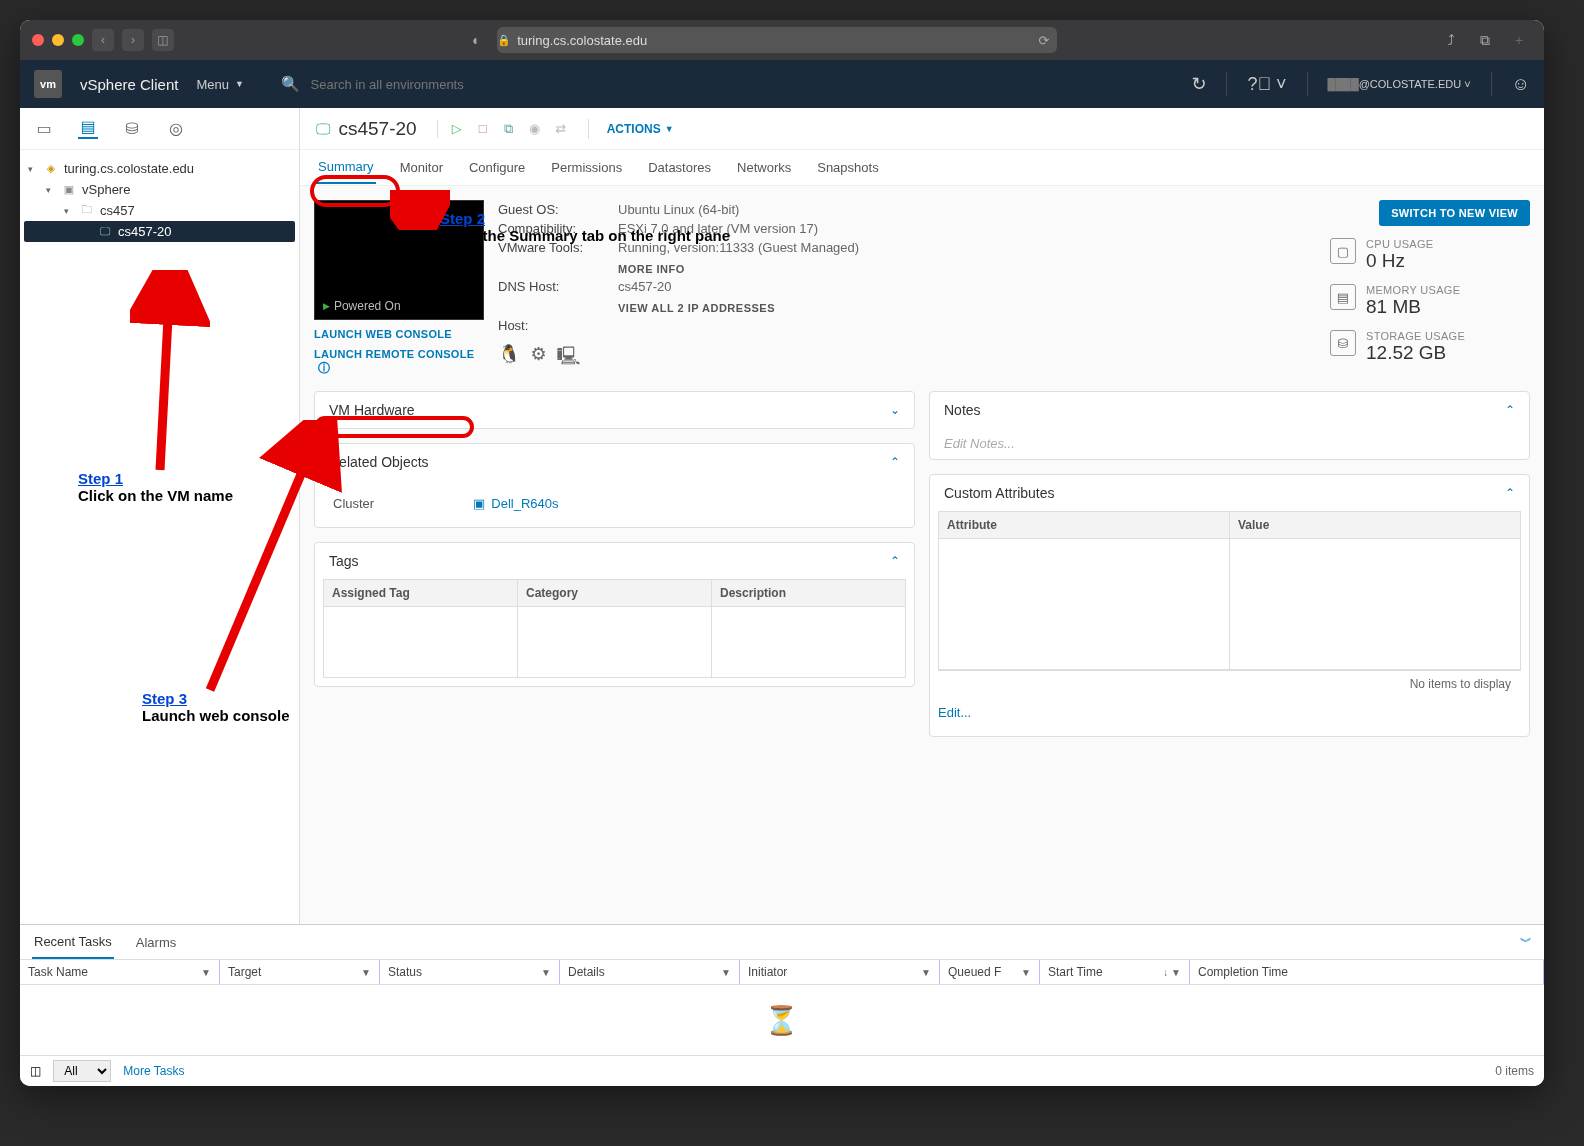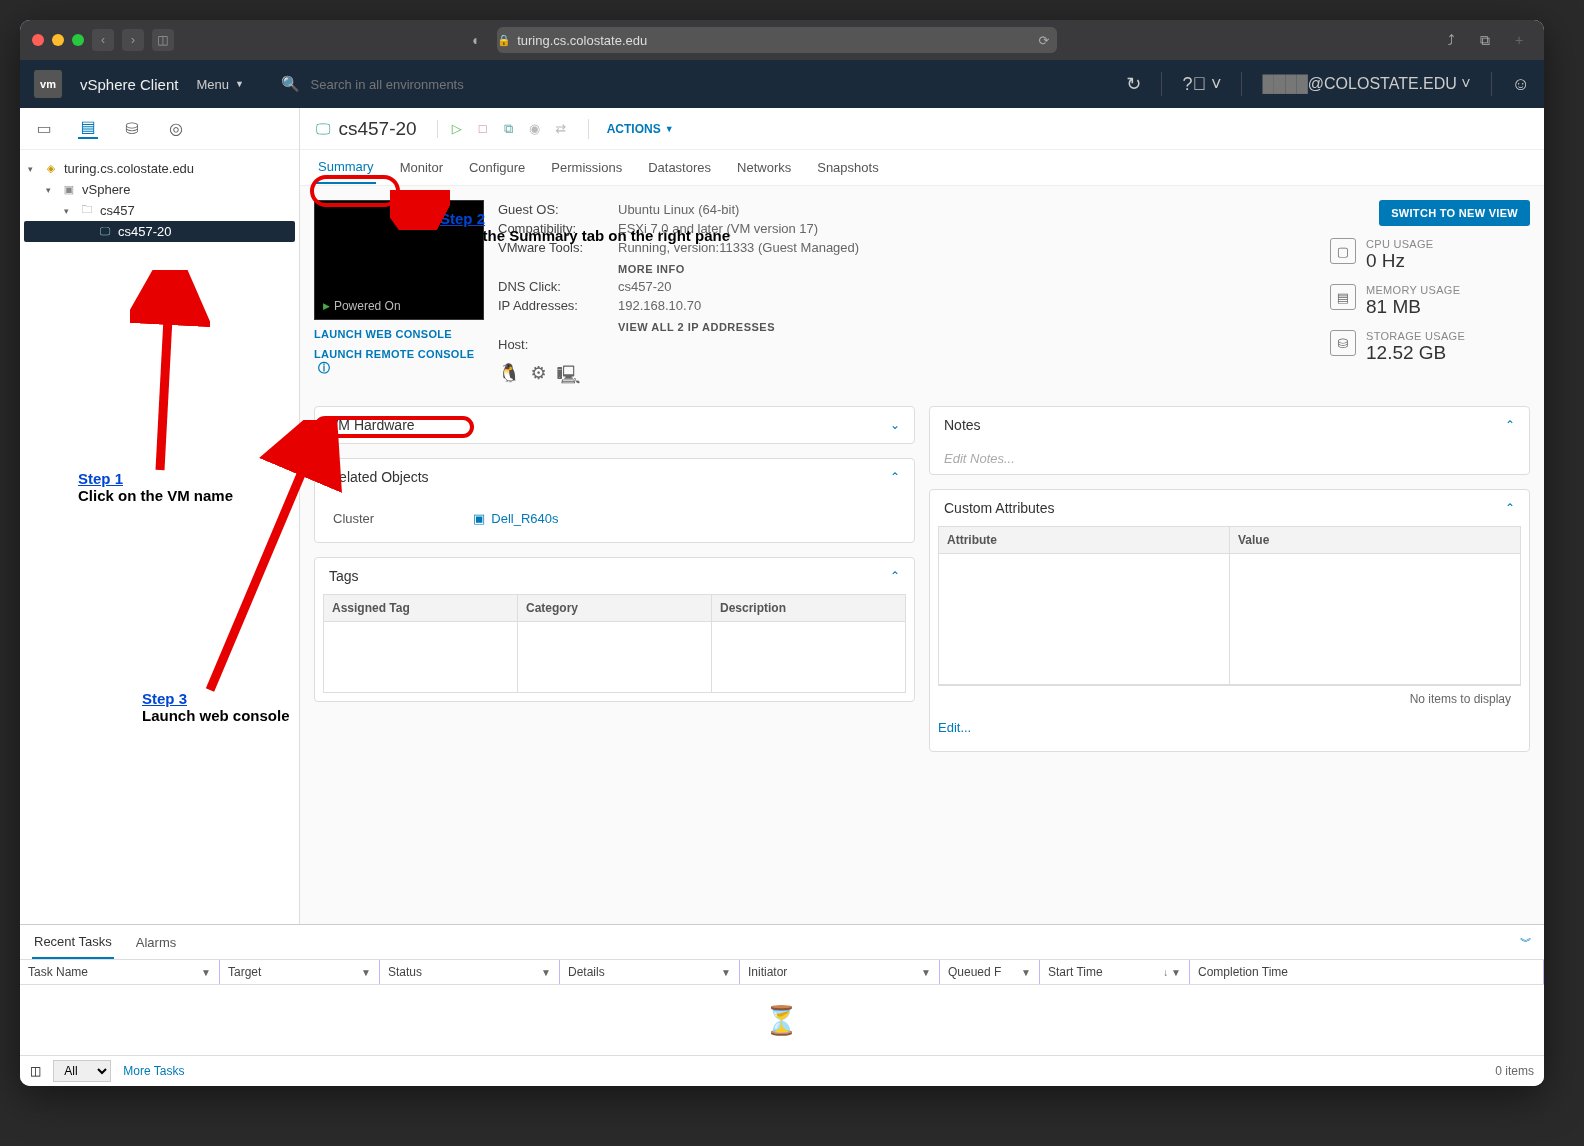--- a/index.html
+++ b/index.html
@@ -20,21 +20,21 @@
 
 .vsphere-top { height: 48px; background: #1a2a3a; display:flex; align-items:center; padding:0 14px; color:#fff; gap:18px; }
 .vm-logo { width:28px;height:28px;background:#555;border-radius:3px;display:flex;align-items:center;justify-content:center;font-size:11px;font-weight:bold;}
 .vs-title{font-size:15px;color:#eee;}
 .menu-btn{font-size:13px;color:#ccc;display:flex;align-items:center;gap:6px;}
 .search-wrap{flex:1;display:flex;align-items:center;gap:10px;padding-left:20px;}
 .search-icon-s{color:#888;font-size:15px;}
 .search-input{background:transparent;border:none;color:#aaa;font-size:13px;outline:none;width:300px;}
 .top-right{display:flex;align-items:center;gap:20px;color:#ccc;font-size:14px;}
 .top-icon{font-size:18px;cursor:pointer;}
-.user-txt{font-size:16px;}
+.user-txt{font-size:11px;}
 .divider-v{width:1px;height:24px;background:#445;}
 
 
 .main { flex:1; display:flex; background:#fff; min-height:0;}
 .sidebar { width:280px; border-right:1px solid #ddd; display:flex; flex-direction:column;}
 .sb-icons { height:42px; display:flex; align-items:center; gap:24px; padding:0 14px; border-bottom:1px solid #eee;}
 .sb-icon{width:20px;height:20px;color:#666;display:flex;align-items:center;justify-content:center;}
 .sb-icon.sel{color:#0079b8;border-bottom:2px solid #0079b8;padding-bottom:2px;}
 .tree{padding:8px 4px;font-size:13px;color:#333;}
 .tree-row{display:flex;align-items:center;gap:6px;padding:3px 6px;cursor:pointer;}
@@ -262,26 +262,22 @@
               </div>
             <div class="info-row">
                 <div class="info-label">VMware Tools:</div>
                 <div class="info-val">Running, version:11333 (Guest Managed)</div>
               </div>
             <div class="info-row">
                 <div class="info-label"></div>
                 <div class="sub-link">MORE INFO</div>
               </div>
             <div class="info-row">
-                <div class="info-label">DNS Click:</div>
+                <div class="info-label">DNS Host:</div>
                 <div class="info-val">cs457-20</div>
-              </div>
-            <div class="info-row">
-                <div class="info-label">IP Addresses:</div>
-                <div class="info-val">192.168.10.70</div>
               </div>
             <div class="info-row">
                 <div class="info-label"></div>
                 <div class="sub-link">VIEW ALL 2 IP ADDRESSES</div>
               </div>
             <div class="info-row">
                 <div class="info-label">Host:</div>
               </div>
             <div class="host-icons">
               <span>🐧</span>

